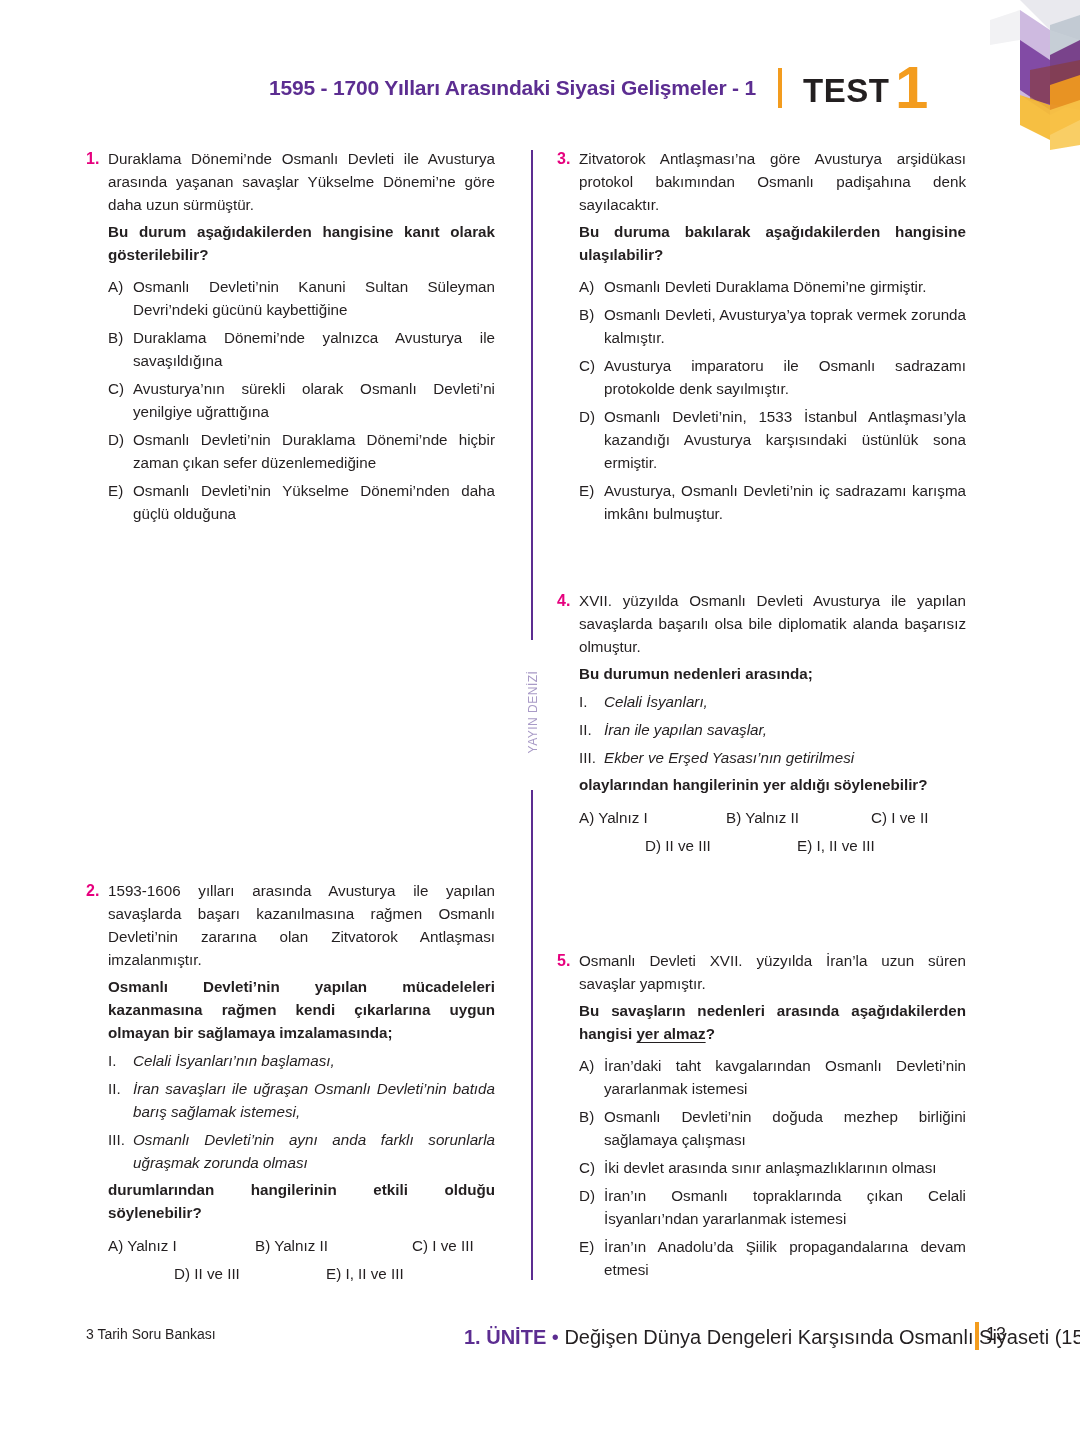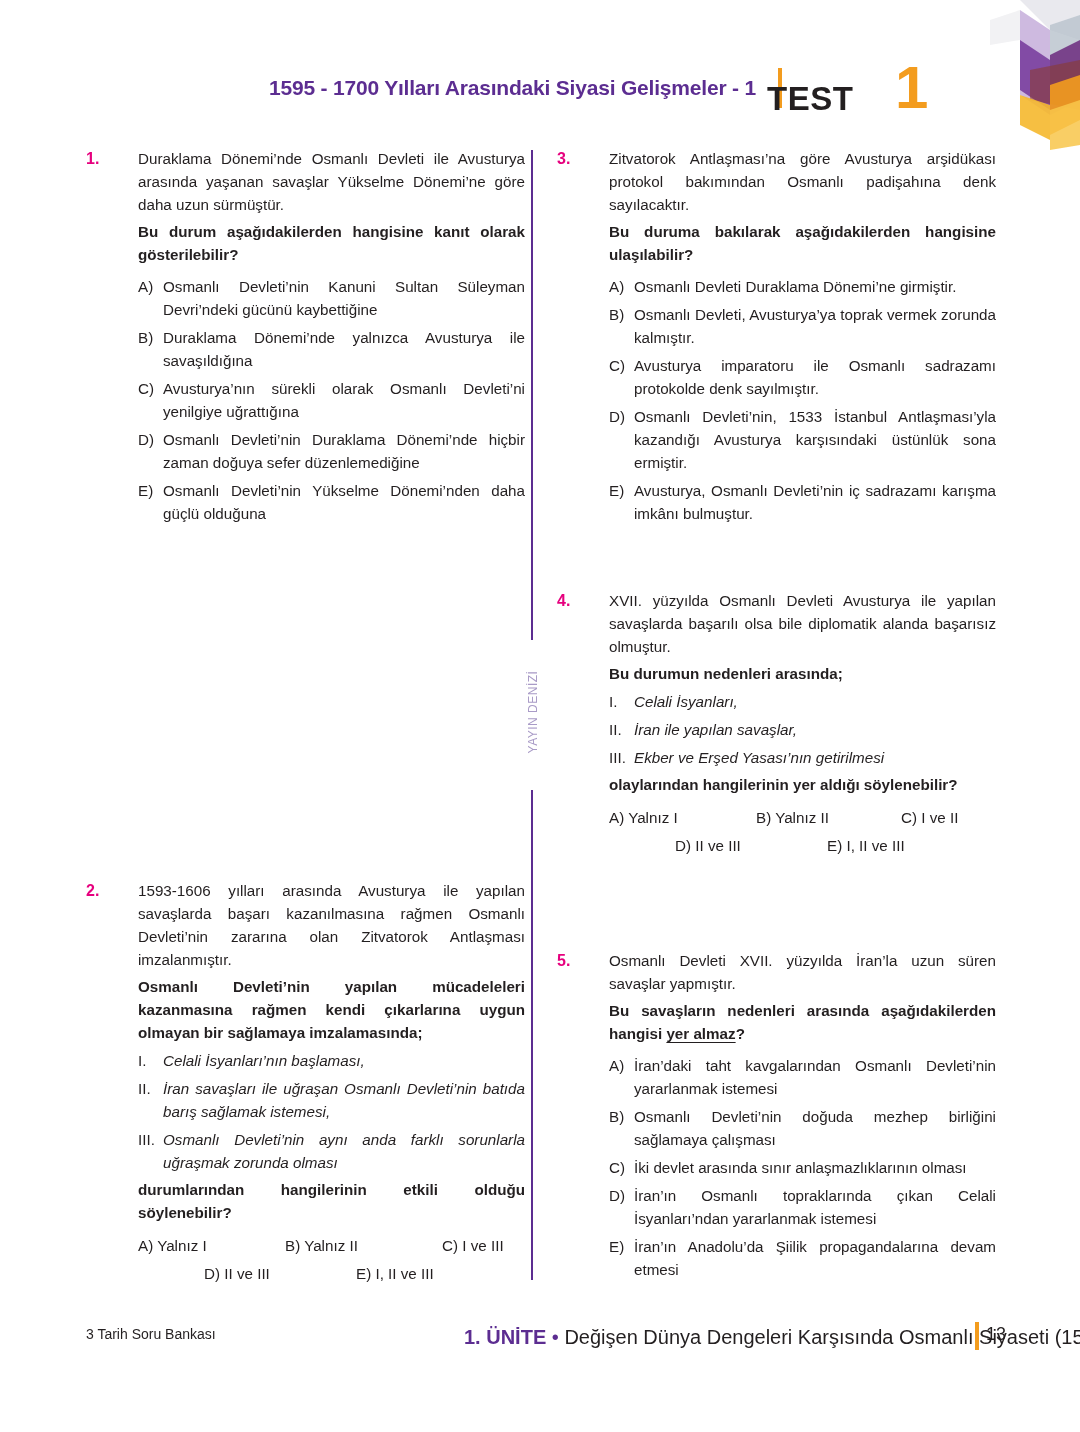--- a/index.html
+++ b/index.html
@@ -5,30 +5,30 @@
   html, body { margin: 0; padding: 0; background: #ffffff; }
   body { width: 1080px; height: 1432px; position: relative; overflow: hidden;
          font-family: "Liberation Sans", "DejaVu Sans", sans-serif; color: #231f20; }
 
   .corner-deco { position: absolute; right: 0; top: 0; width: 90px; height: 150px; overflow: hidden; }
   .corner-deco svg { display: block; }
 
   .header { position: absolute; top: 62px; left: 0; width: 1080px; height: 60px; text-align: right; }
   .header-title { position: absolute; left: 269px; top: 14px; font-size: 21px; font-weight: bold; color: #5c2d91; letter-spacing: -0.2px; white-space: nowrap; }
   .header-sep { position: absolute; left: 778px; top: 6px; width: 4px; height: 40px; background: #f39c1e; }
-  .test-label { position: absolute; left: 767px; top: 10px; font-size: 33px; font-weight: bold; color: #231f20; letter-spacing: 0.5px; margin-top: 8px; }
+  .test-label { position: absolute; left: 803px; top: 10px; font-size: 33px; font-weight: bold; color: #231f20; letter-spacing: 0.5px; }
   .test-num { position: absolute; left: 895px; top: -4px; font-size: 60px; font-weight: bold; color: #f39c1e; line-height: 1; }
 
   .col { position: absolute; width: 390px; }
   .col-left { left: 86px; }
   .col-right { left: 557px; }
 
   .question { position: absolute; left: 0; width: 422px; font-size: 15.2px; line-height: 23px; }
   .q-num { position: absolute; left: 0; top: 0; font-weight: bold; color: #e6007e; font-size: 16px; }
-  .q-body { margin-left: 52px; width: 387px; }
+  .q-body { margin-left: 22px; width: 387px; }
   .q-stem { text-align: justify; margin: 0; }
   .q-prompt { font-weight: bold; text-align: justify; margin: 4px 0 0 0; }
   .opts { margin-top: 9px; }
   .opt { display: flex; margin-bottom: 5px; text-align: justify; }
   .opt-letter { width: 25px; flex: 0 0 25px; }
   .opt-text { flex: 1; text-align: justify; }
   .roman { display: flex; margin-top: 5px; }
   .roman-num { width: 25px; flex: 0 0 25px; }
   .roman-text { flex: 1; text-align: justify; font-style: italic; }
   .grid-opts { position: relative; height: 56px; margin-top: 10px; }
@@ -90,21 +90,21 @@
         <div class="opt">
             <span class="opt-letter">B)</span>
             <span class="opt-text">Duraklama Dönemi’nde yalnızca Avusturya ile savaşıldığına</span>
           </div>
         <div class="opt">
             <span class="opt-letter">C)</span>
             <span class="opt-text">Avusturya’nın sürekli olarak Osmanlı Devleti’ni yenilgiye uğrattığına</span>
           </div>
         <div class="opt">
             <span class="opt-letter">D)</span>
-            <span class="opt-text">Osmanlı Devleti’nin Duraklama Dönemi’nde hiçbir zaman doğuya sefer düzenlemediğine</span>
+            <span class="opt-text">Osmanlı Devleti’nin Duraklama Dönemi’nde hiçbir zaman çıkan sefer düzenlemediğine</span>
           </div>
         <div class="opt">
             <span class="opt-letter">E)</span>
             <span class="opt-text">Osmanlı Devleti’nin Yükselme Dönemi’nden daha güçlü olduğuna</span>
           </div>
       </div>
     </div>
   </div>
 
   <div class="question" style="top:879px;">

